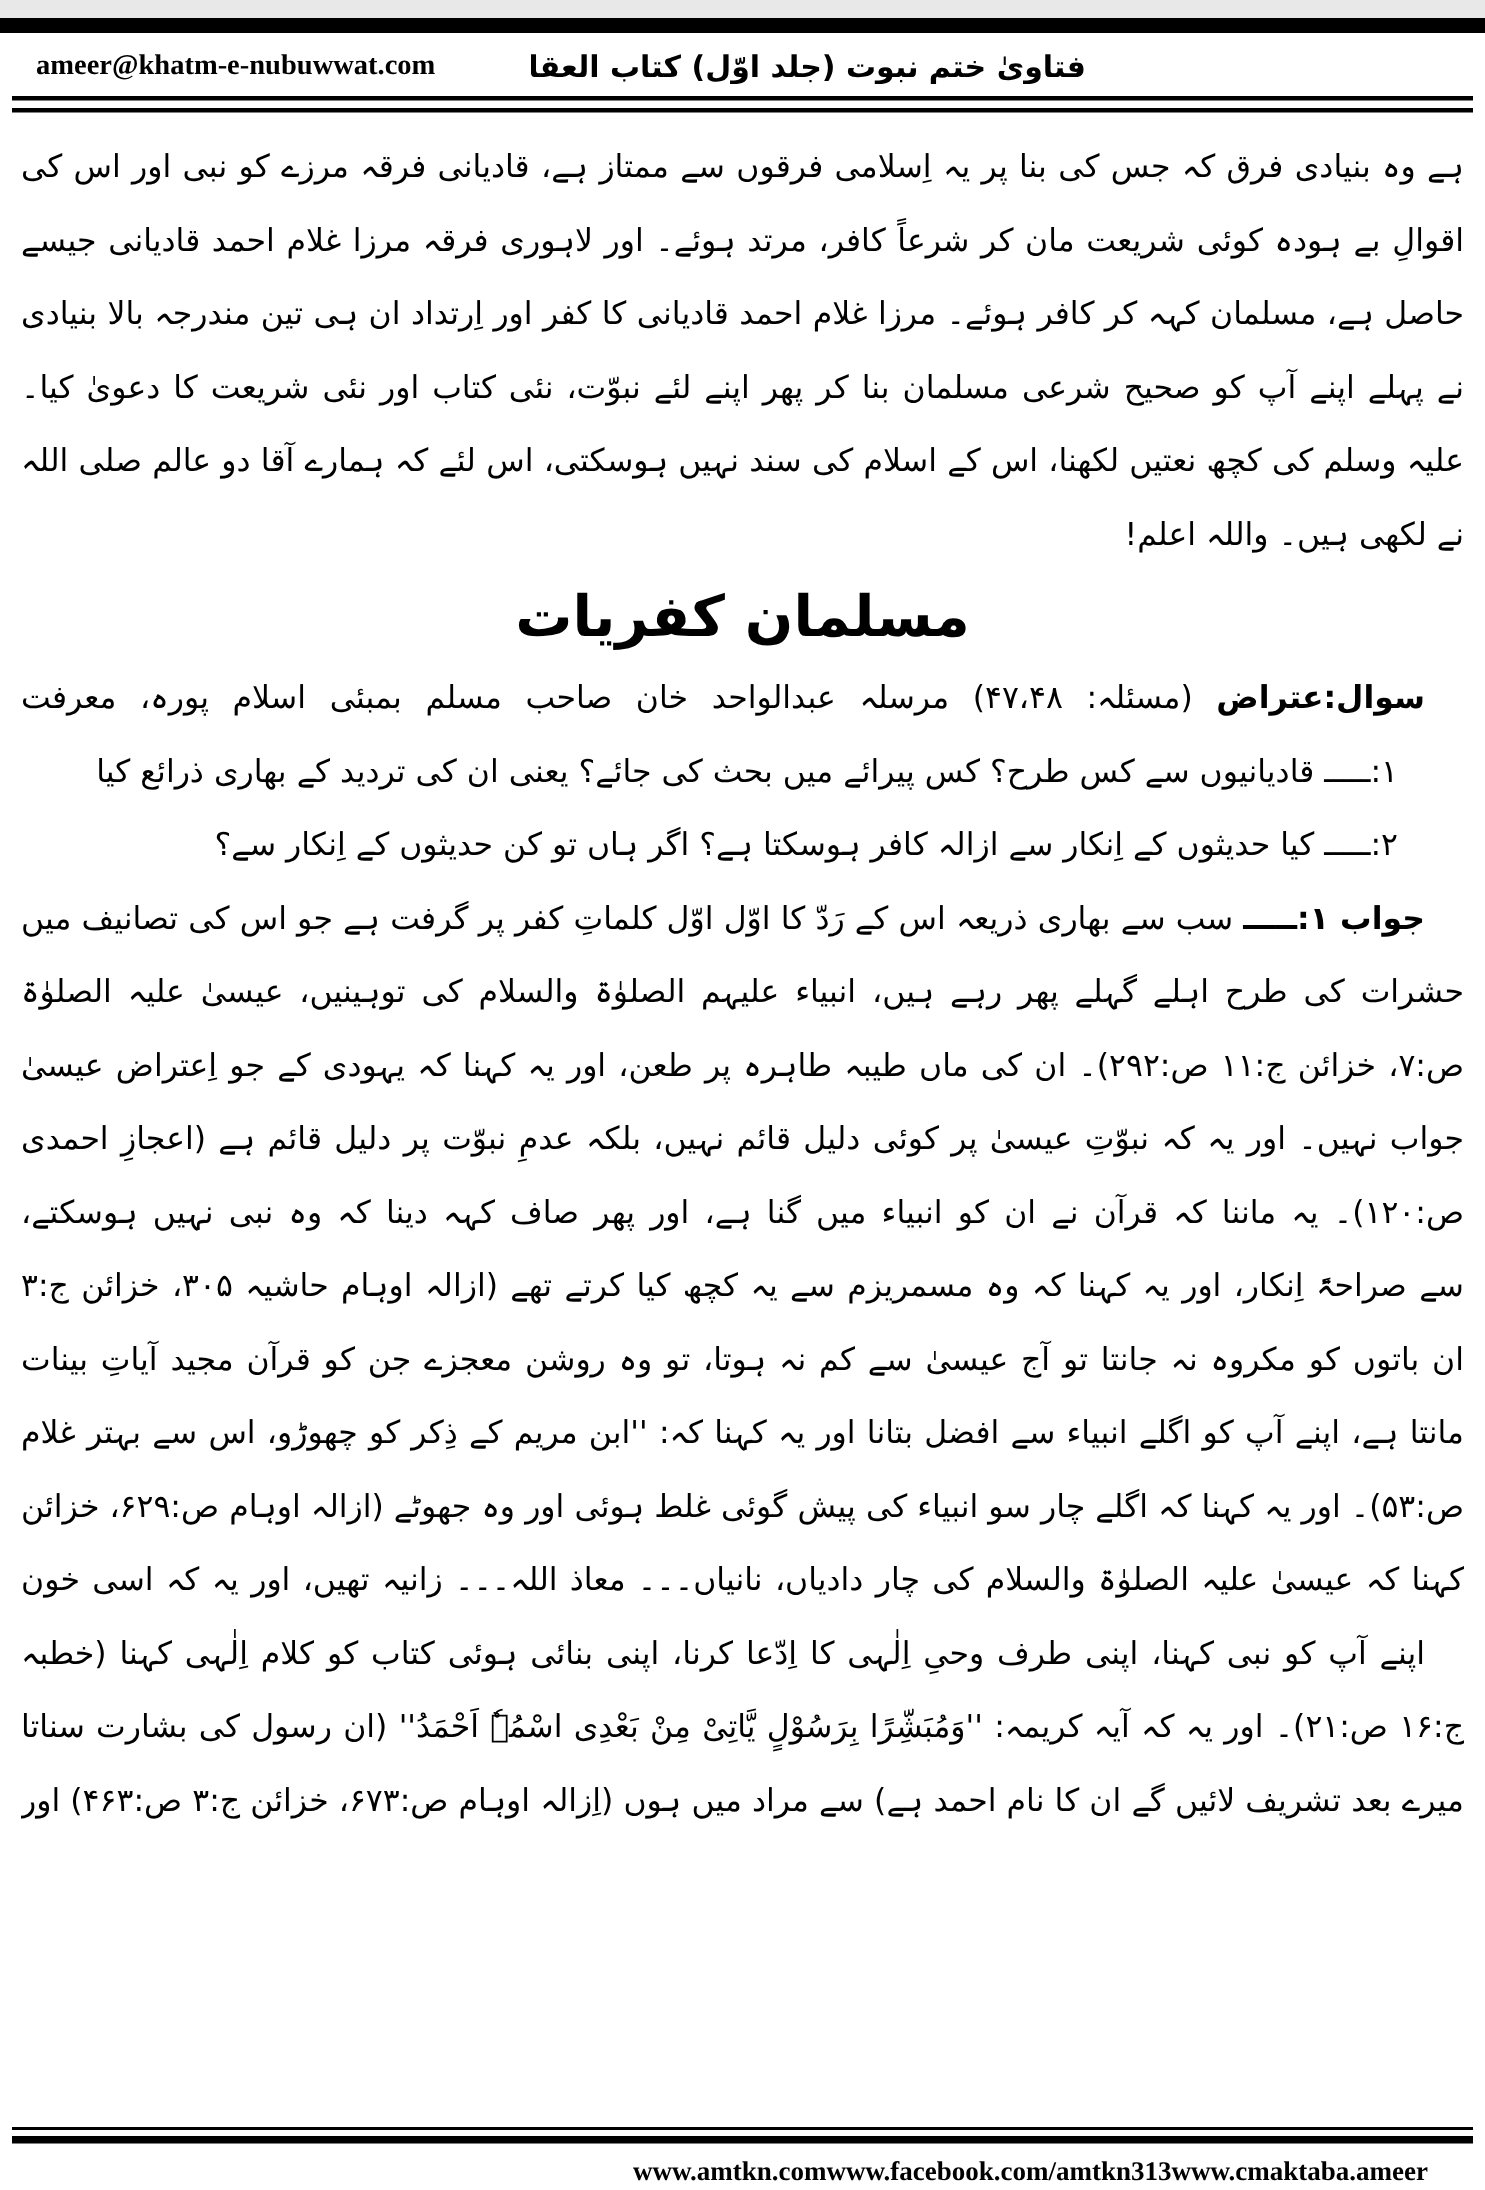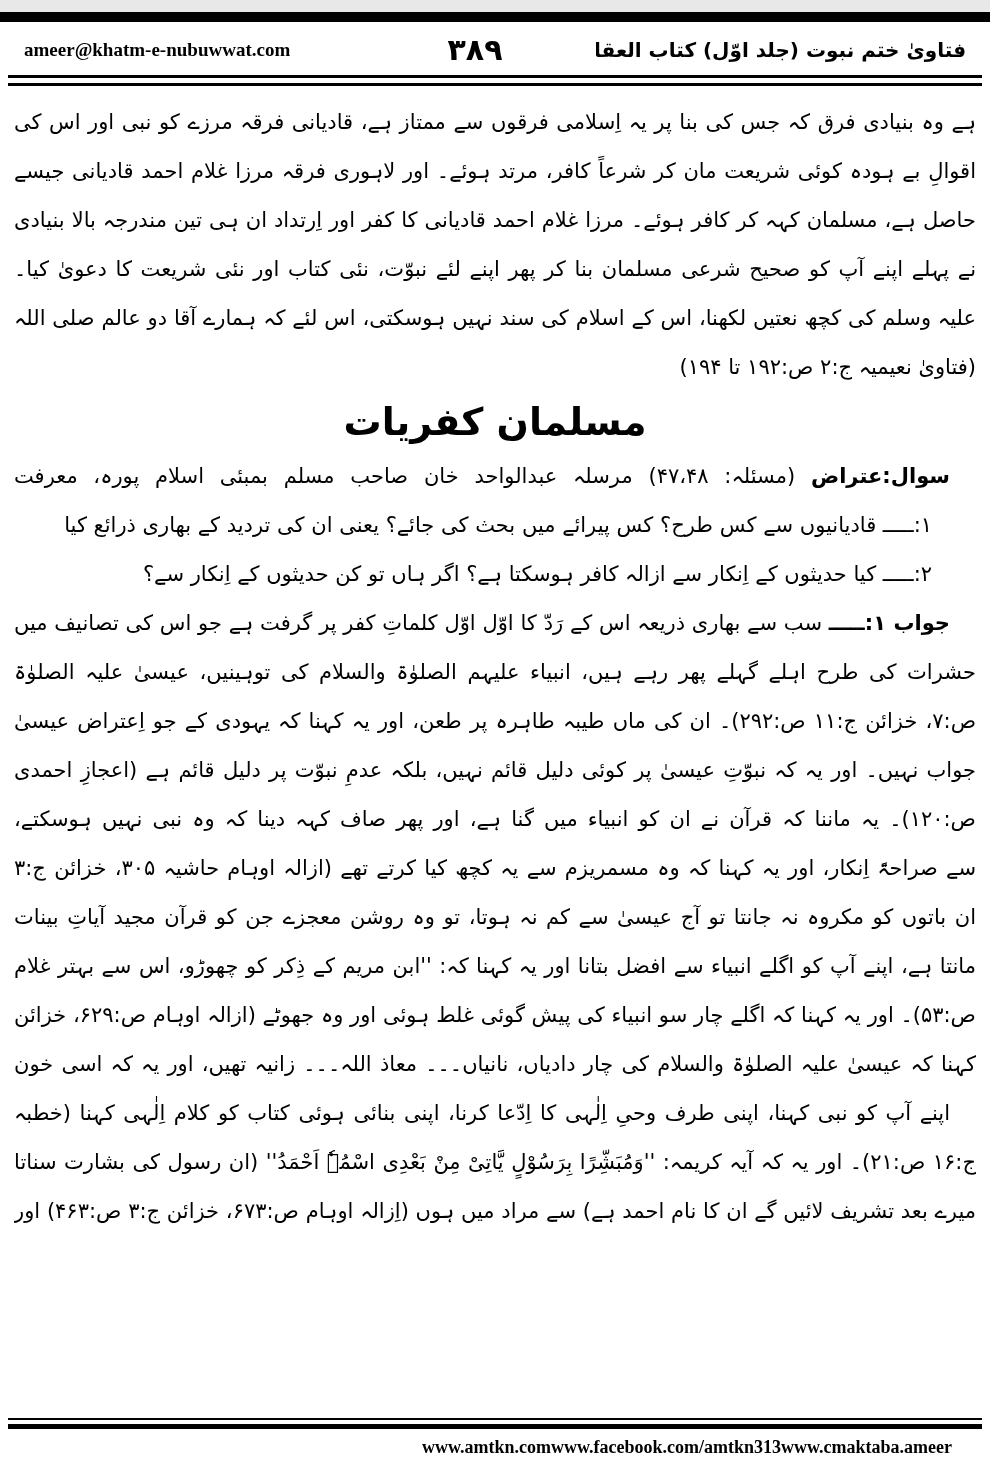--- a/index.html
+++ b/index.html
@@ -25,35 +25,34 @@
 </style>
 </head>
 <body>
 
 <div class="page">
 
   <div class="topbar"></div>
 
   <div class="header">
     <div class="email">ameer@khatm-e-nubuwwat.com</div>
-    <div class="pagenum">۳۸۹</div>
     <div class="booktitle">فتاویٰ ختم نبوت (جلد اوّل) کتاب العقائد</div>
   </div>
 
   <div class="rule"></div>
 
   <div class="body u">
 
     <div class="line j">ہے وہ بنیادی فرق کہ جس کی بنا پر یہ اِسلامی فرقوں سے ممتاز ہے، قادیانی فرقہ مرزے کو نبی اور اس کی تصنیفات کو اللہ کی وحی، اس کے</div>
     <div class="line j">اقوالِ بے ہودہ کوئی شریعت مان کر شرعاً کافر، مرتد ہوئے۔ اور لاہوری فرقہ مرزا غلام احمد قادیانی جیسے کافر کو جس کو شرعی مرتد کی حیثیت</div>
     <div class="line j">حاصل ہے، مسلمان کہہ کر کافر ہوئے۔ مرزا غلام احمد قادیانی کا کفر اور اِرتداد ان ہی تین مندرجہ بالا بنیادی اُصول سے ہے کہ اس</div>
     <div class="line j">نے پہلے اپنے آپ کو صحیح شرعی مسلمان بنا کر پھر اپنے لئے نبوّت، نئی کتاب اور نئی شریعت کا دعویٰ کیا۔ مرزا غلام احمد کا نبی پاک صلی اللہ</div>
     <div class="line j">علیہ وسلم کی کچھ نعتیں لکھنا، اس کے اسلام کی سند نہیں ہوسکتی، اس لئے کہ ہمارے آقا دو عالم صلی اللہ علیہ وسلم کی نعتیں تو ہندوؤں، سکھوں</div>
     <div class="line flexline">
-      <span>(فتاویٰ نعیمیہ ج:۲ ص:۱۹۲ تا ۱۹۴)</span>
+      <span>نے لکھی ہیں۔ واللہ اعلم!</span>
     </div>
 
     <h1 class="heading">مسلمان کفریات</h1>
 
     <div class="line j indent">
       <span class="lbl">سوال:عتراض</span>
       <span>(مسئلہ: ۴۷،۴۸) مرسلہ عبدالواحد خان صاحب مسلم بمبئی اسلام پورہ، معرفت عبداللطیف ہیڈ ماسٹر</span>
     </div>
 
     <div class="line indent-lg">۱:ـــــ قادیانیوں سے کس طرح؟ کس پیرائے میں بحث کی جائے؟ یعنی ان کی تردید کے بھاری ذرائع کیا ہیں؟</div>

